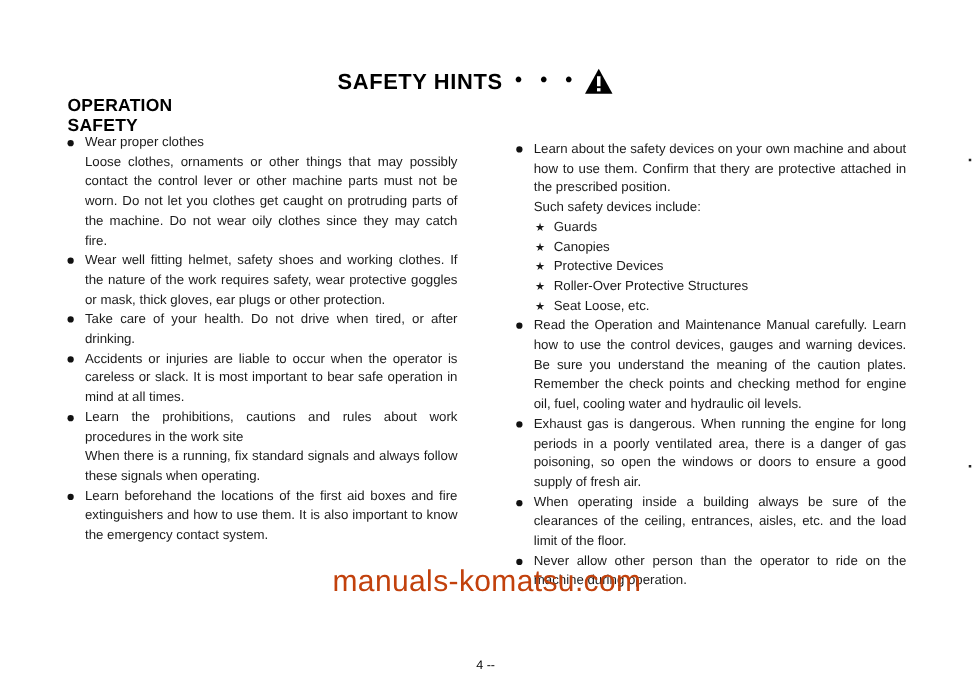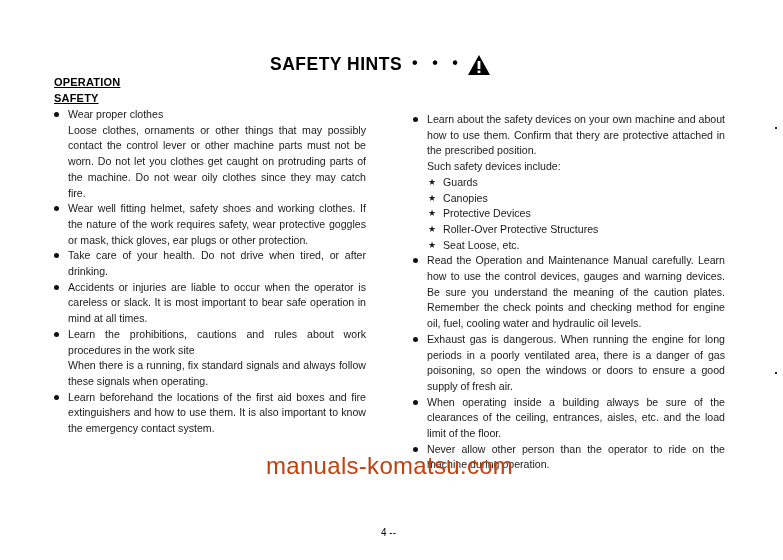--- a/index.html
+++ b/index.html
@@ -4,26 +4,26 @@
 <style>
   html, body { margin: 0; padding: 0; }
   body {
     width: 783px; height: 560px; background: #ffffff; position: relative; overflow: hidden;
     font-family: "Liberation Sans", sans-serif; color: #111111;
   }
   .title {
     position: absolute; left: 270px; top: 54px;
     font-family: "Liberation Sans", sans-serif; font-weight: bold; font-size: 17.5px;
     letter-spacing: 0.5px; color: #000;
-    display: flex; 
+    display: flex; align-items: center;
   }
   .title .dots { margin-left: 10px; font-size: 16px; letter-spacing: 5px; }
   .title svg { margin-left: 4px; }
   .heading {
-    position: absolute; left: 54px; font-weight: bold; font-size: 11px; color: #000; letter-spacing: 0.2px; text-decoration: underline;
+    position: absolute; left: 54px; font-weight: bold; font-size: 14px; color: #000; letter-spacing: 0.2px;
   }
   .col {
     position: absolute; width: 312px; font-size: 10.6px; line-height: 15.7px; color: #1a1a1a;
   }
   .col.left { left: 54px; top: 107px; }
   .col.right { left: 413px; top: 112px; width: 312px; }
   .item { position: relative; padding-left: 14px; text-align: justify; }
   .bullet {
     position: absolute; left: 0; top: 5px; width: 5px; height: 5px; border-radius: 50%; background: #111;
   }

